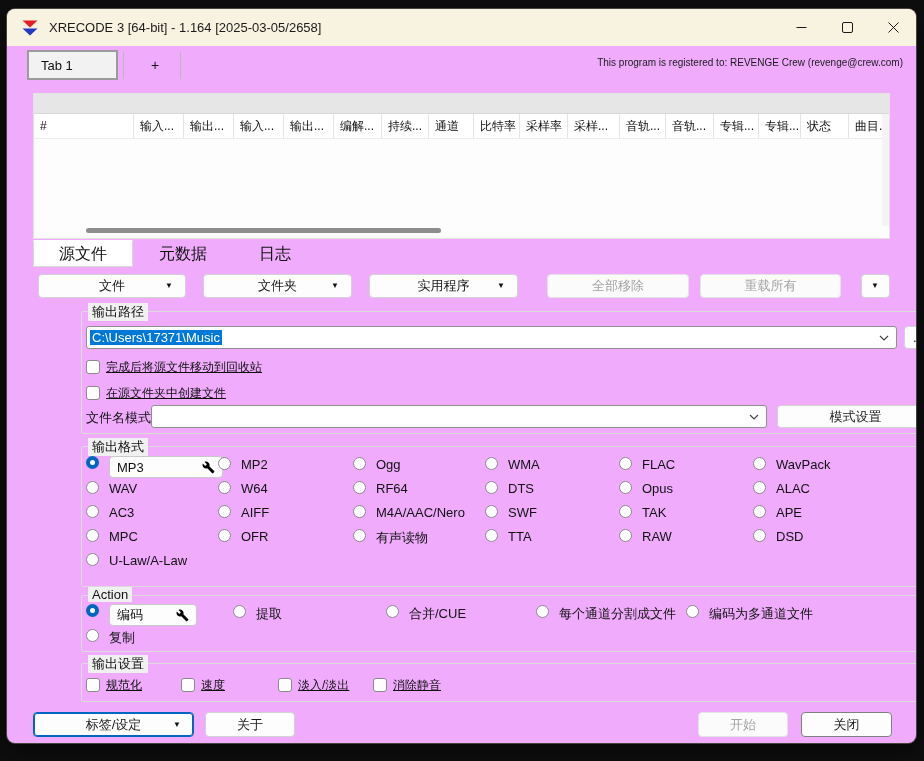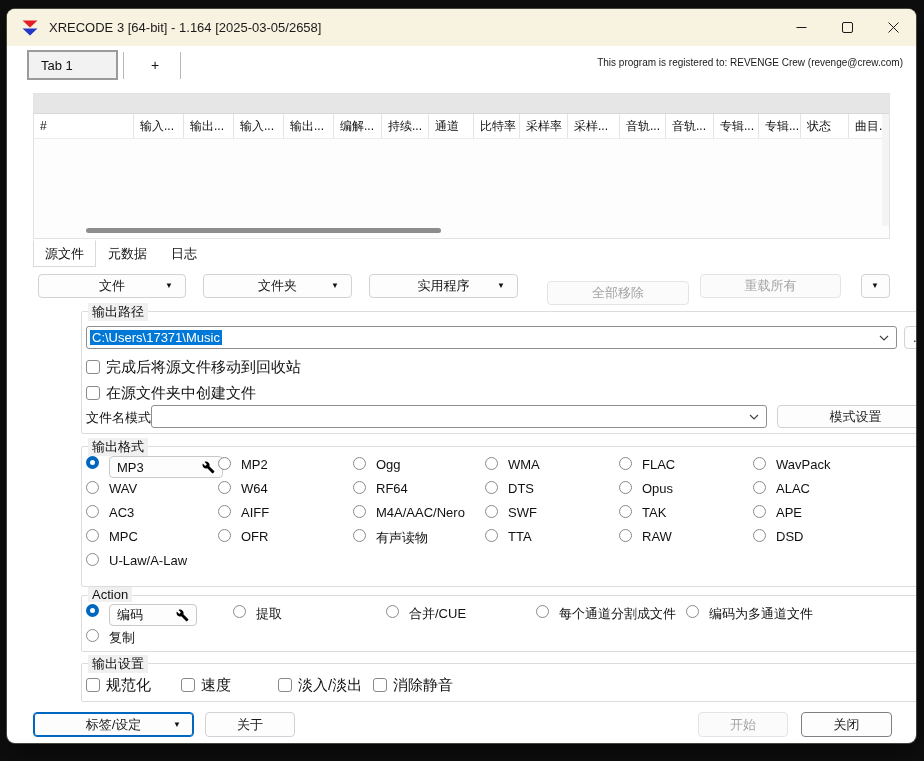--- a/index.html
+++ b/index.html
@@ -3,21 +3,21 @@
 <meta charset="utf-8">
 <style>
   * { margin:0; padding:0; box-sizing:border-box; }
   html,body { width:924px; height:761px; }
   body {
     position:relative; background:#0e0e0e; overflow:hidden;
     font-family:"Liberation Sans","DejaVu Sans",sans-serif; color:#111;
   }
   .window {
     position:absolute; left:7px; top:9px; width:909px; height:734px;
-    background:#ffffff; border-radius:8px; overflow:hidden;
+    background:#f0abfc; border-radius:8px; overflow:hidden;
     box-shadow:0 0 0 1px #45443f, 0 8px 24px rgba(0,0,0,.55);
   }
   
   .titlebar { position:absolute; left:0; top:0; right:0; height:37px; background:#f8f2e0; display:flex; align-items:center; }
   .title-icon { margin-left:13px; width:20px; height:20px; flex:0 0 auto; }
   .title-text { margin-left:9px; font-size:13px; color:#1b1b1b; white-space:nowrap; }
   .win-controls { position:absolute; right:0; top:0; height:37px; display:flex; }
   .win-btn { width:46px; height:37px; display:flex; align-items:center; justify-content:center; }
   
   .tabrow { position:absolute; left:0; top:37px; right:0; height:40px; }
@@ -29,39 +29,39 @@
   
   .grid-panel { position:absolute; left:26px; top:84px; width:857px; height:146px; background:#fdfdfd; border:1px solid #e3e3e3; }
   .grid-topstrip { height:20px; background:#e6e6e6; border-bottom:1px solid #d8d8d8; }
   .grid-header { display:flex; height:25px; background:#fff; border-bottom:1px solid #ececec; overflow:hidden; }
   .gh-cell { flex:0 0 auto; font-size:12px; line-height:25px; padding-left:6px; color:#111;
              border-right:1px solid #e4e4e4; white-space:nowrap; overflow:hidden; }
   .v-scroll-track { position:absolute; right:0; top:20px; bottom:12px; width:7px; background:#f4f4f4; }
   .h-scroll-thumb { position:absolute; left:52px; bottom:5px; width:355px; height:5px; background:#8d8d8d; border-radius:3px; }
   
   .view-tabs { position:absolute; left:26px; top:231px; height:27px; display:flex; }
-  .vtab { font-size:13px; line-height:25px; padding:0 11px; color:#111; border:1px solid transparent; }
+  .vtab { font-size:16px; line-height:25px; padding:0 25px; color:#111; border:1px solid transparent; }
   .vtab.active { background:#fff; border:1px solid #d9d9d9; border-top-color:#fff; }
   
   .btn { position:absolute; height:24px; background:#fdfdfd; border:1px solid #d2d2d2; border-radius:4px;
          font-size:13px; color:#1a1a1a; display:flex; align-items:center; justify-content:center; }
   .btn .caret { position:absolute; right:12px; font-size:8px; color:#111; line-height:1; }
   .btn.disabled { color:#a3a3a3; border-color:#e4e4e4; background:#fbfbfb; }
   .btn.blue { border-color:#0067c0; box-shadow:0 0 0 1px #0067c0 inset; }
   .btn.default { border-color:#808080; }
   .small-dd { width:29px; }
   
   .group { position:absolute; left:26px; width:857px; border:1px solid #dcdcdc; border-radius:2px;margin-left:48px; }
   .group-label { position:absolute; top:-9px; left:6px; background:#f0f0f0; padding:0 4px; font-size:13px; color:#111; white-space:nowrap; }
   
   .combo { position:absolute; height:23px; background:#fff; border:1px solid #8f8f8f; border-radius:3px;
            display:flex; align-items:center; padding:0 22px 0 3px; font-size:13px; overflow:hidden; }
   .combo .chev { position:absolute; right:7px; top:8px; }
   .sel-text { background:#0078d7; color:#fff; padding:0 2px; white-space:nowrap; }
-  .check-item { position:absolute; display:flex; align-items:center; gap:6px; font-size:15px; height:16px; }
+  .check-item { position:absolute; display:flex; align-items:center; gap:6px; font-size:12px; height:16px;text-decoration:underline; }
   .checkbox { width:14px; height:14px; background:#fff; border:1px solid #8a8a8a; border-radius:3px; flex:0 0 auto; }
   .radio-item { position:absolute; display:flex; align-items:flex-start; gap:10px; font-size:13px; height:22px; }
   .radio { width:13px; height:13px; background:#fff; border:1px solid #8a8a8a; border-radius:50%; flex:0 0 auto; }
   .radio.sel { border:4px solid #0067c0; }
   .fmt-box { height:22px; border:1px solid #c9c9c9; border-radius:4px; background:#fdfdfd;
              display:flex; align-items:center; justify-content:space-between; padding:0 7px; }
   .label-static { position:absolute; font-size:13px; color:#111; white-space:nowrap; }
 </style>
 </head>
 <body>
@@ -137,21 +137,21 @@
     <span class="caret">▼</span>
   </div>
   <div class="btn" style="left:196px;top:265px;width:149px">
     <span>文件夹</span>
     <span class="caret">▼</span>
   </div>
   <div class="btn" style="left:362px;top:265px;width:149px">
     <span>实用程序</span>
     <span class="caret">▼</span>
   </div>
-  <div class="btn disabled" style="left:540px;top:272px;width:142px">
+  <div class="btn disabled" style="left:540px;top:265px;width:142px">
     <span>全部移除</span>
   </div>
   <div class="btn disabled" style="left:693px;top:265px;width:141px">
     <span>重载所有</span>
   </div>
   <div class="btn small-dd" style="left:854px;top:265px">
     <span class="caret" style="right:10px">▼</span>
   </div>
 
   <div class="group" style="top:302px;height:123px">

